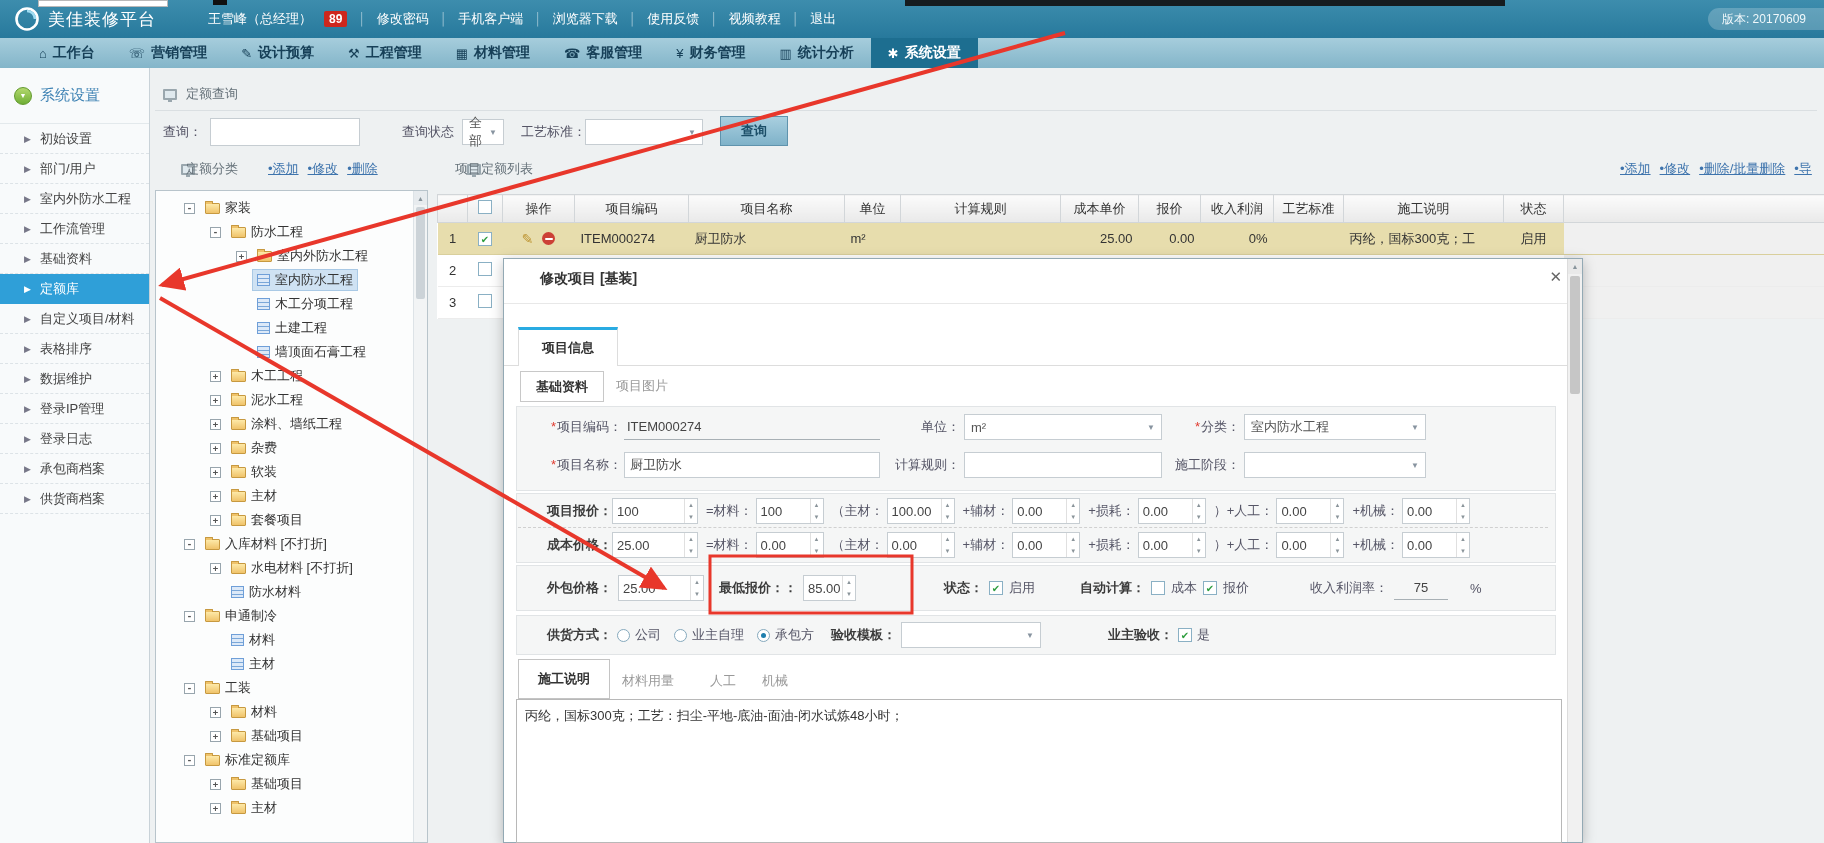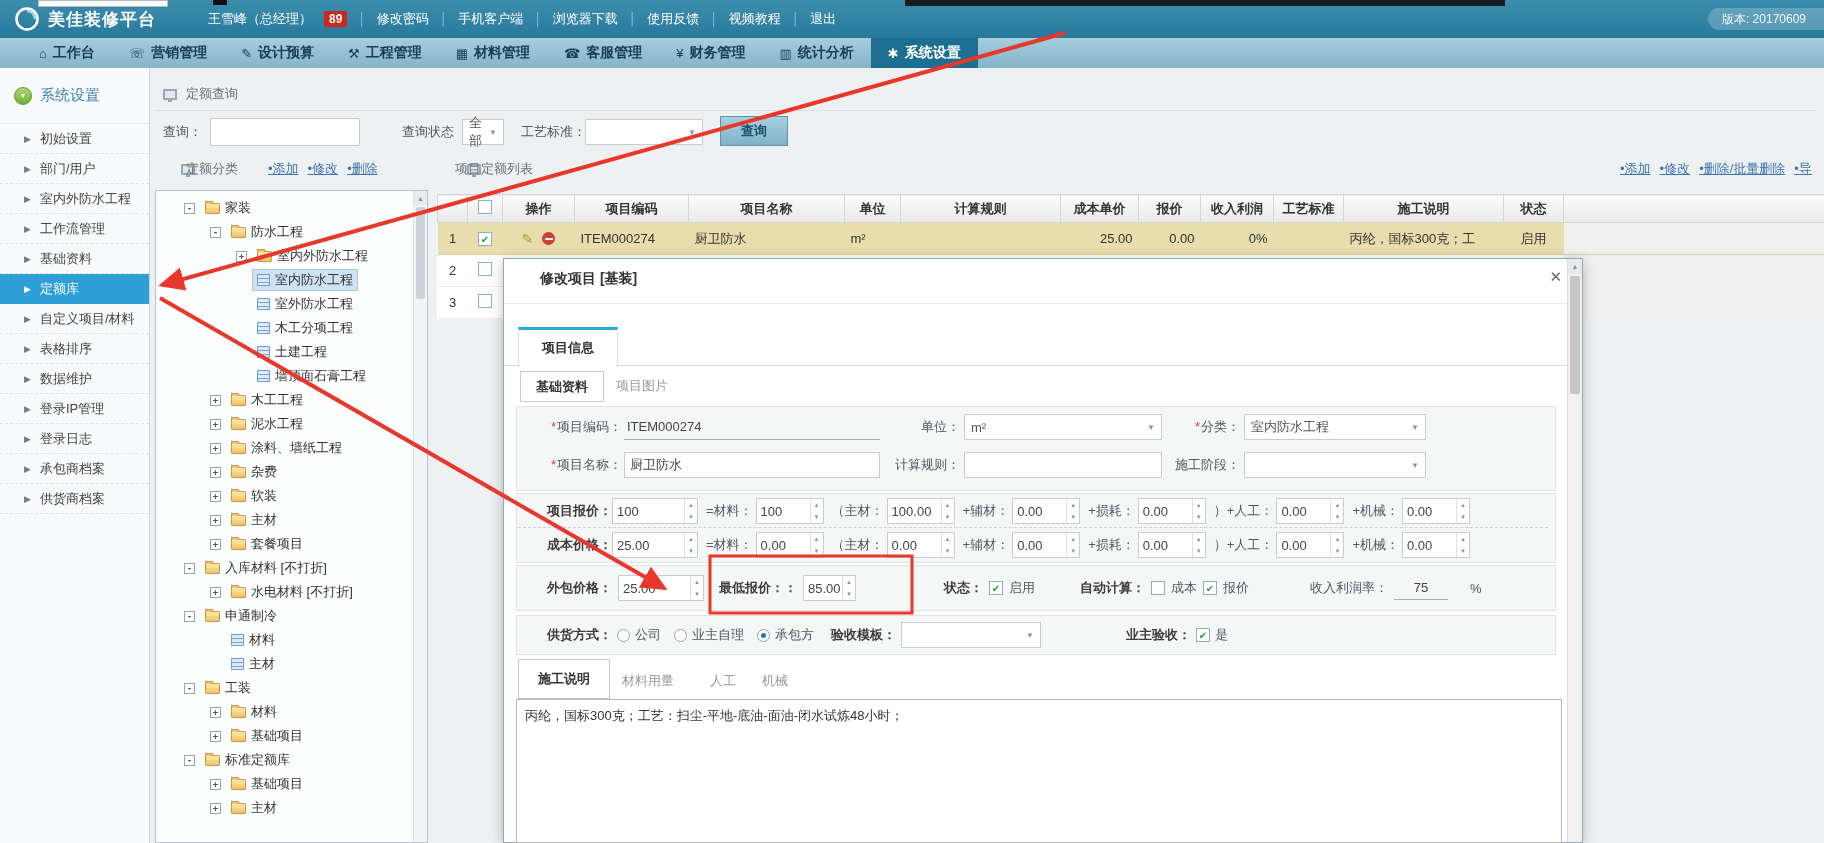--- a/index.html
+++ b/index.html
@@ -4,21 +4,21 @@
 <style>
 *{box-sizing:border-box}
 body{margin:0;background:#d9dee1}
 #screen{position:relative;width:1824px;height:843px;overflow:hidden;background:#eef1f2;
   font-family:"Liberation Sans","DejaVu Sans",sans-serif;font-size:13px;color:#333}
 .abs{position:absolute}
 
 .topbar{position:absolute;left:0;top:0;width:1824px;height:38px;
   background:linear-gradient(#3d8dad,#27799c);display:flex;align-items:center;
   color:#fff;z-index:10;padding-left:14px}
-.logo-text{font-size:17px;font-weight:bold;margin-left:8px;letter-spacing:1px}
+.logo-text{font-size:17px;font-weight:normal;margin-left:8px;letter-spacing:1px}
 .tb-user{margin-left:52px;font-size:13px}
 .badge{margin-left:12px;background:#ce271d;color:#fff;font-size:12px;font-weight:bold;
   padding:1px 5px;border-radius:2px}
 #tb-links{display:flex;align-items:center}
 .tb-sep{color:rgba(255,255,255,.5);margin:0 11px;font-size:12px}
 .tb-link{font-size:13px;cursor:pointer;white-space:nowrap}
 .version{position:absolute;right:0;top:8px;height:22px;line-height:22px;
   background:rgba(255,255,255,.22);border-radius:11px 0 0 11px;padding:0 18px 0 14px;
   font-size:12px;color:#f0f8fb}
 
@@ -65,21 +65,21 @@
 .ico-table{width:13px;height:12px;flex:none;border:1px solid #6f9fd8;
   background:repeating-linear-gradient(180deg,#dce9f8 0 3px,#7aa7d8 3px 4px)}
 .tscroll{position:absolute;right:0;top:0;bottom:0;width:14px;background:#f2f4f5;
   border-left:1px solid #dde3e7}
 .tscroll .sarrow{height:14px;display:flex;align-items:center;justify-content:center;
   font-size:7px;color:#8894;color:#88949c;background:#e7ebee}
 .tscroll .thumb{position:absolute;left:2px;right:2px;top:16px;height:92px;background:#ccd3d8;border-radius:2px}
 
 .grid{border-collapse:collapse;table-layout:fixed;width:1387px;background:#fff}
 .grid th{height:28px;background:linear-gradient(#fbfbfb,#e9e9e9);border:1px solid #d2d6d9;
-  font-size:13px;color:#333;font-weight:bold;padding:0 4px;overflow:hidden;white-space:nowrap}
+  font-size:13px;color:#333;font-weight:normal;padding:0 4px;overflow:hidden;white-space:nowrap}
 .grid td{height:32px;font-size:13px;color:#333;border-bottom:1px solid #ececec;
   padding:0 6px;overflow:hidden;white-space:nowrap}
 .row1 td{background:#e7ddad;border-bottom:1px solid #d9cf9c}
 td.fill,.row1 td.fill{background:#f0f0f0}
 .tc{text-align:center}.tr{text-align:right}
 .ops{display:flex;gap:9px;align-items:center;justify-content:center}
 .ico-pencil{color:#bd9431;font-size:14px;cursor:pointer}
 .ico-forbid{width:13px;height:13px;border-radius:50%;background:#cc4036;display:inline-block;
   position:relative;cursor:pointer}
 .ico-forbid::after{content:"";position:absolute;left:2.5px;top:5.5px;width:8px;height:2px;
@@ -344,41 +344,34 @@
           <span class="exp-ph"></span>
           <span class="twrap sel">
             <span class="ico-table"></span>
             <span>室内防水工程</span>
           </span>
         </div>
         <div class="tnode" style="padding-left: 80px;">
           <span class="exp-ph"></span>
           <span class="twrap">
             <span class="ico-table"></span>
-            <span>室外防水工程</span>
+            <span>木工分项工程</span>
           </span>
         </div>
         <div class="tnode" style="padding-left: 80px;">
           <span class="exp-ph"></span>
           <span class="twrap">
             <span class="ico-table"></span>
-            <span>木工分项工程</span>
+            <span>土建工程</span>
           </span>
         </div>
         <div class="tnode" style="padding-left: 80px;">
           <span class="exp-ph"></span>
           <span class="twrap">
             <span class="ico-table"></span>
-            <span>土建工程</span>
-          </span>
-        </div>
-        <div class="tnode" style="padding-left: 80px;">
-          <span class="exp-ph"></span>
-          <span class="twrap">
-            <span class="ico-table"></span>
             <span>墙顶面石膏工程</span>
           </span>
         </div>
         <div class="tnode" style="padding-left: 54px;">
           <span class="exp">+</span>
           <span class="twrap">
             <span class="ico-folder"></span>
             <span>木工工程</span>
           </span>
         </div>
@@ -429,20 +422,27 @@
           <span class="twrap">
             <span class="ico-folder"></span>
             <span>入库材料 [不打折]</span>
           </span>
         </div>
         <div class="tnode" style="padding-left: 54px;">
           <span class="exp">+</span>
           <span class="twrap">
             <span class="ico-folder"></span>
             <span>水电材料 [不打折]</span>
+          </span>
+        </div>
+        <div class="tnode" style="padding-left: 54px;">
+          <span class="exp-ph"></span>
+          <span class="twrap">
+            <span class="ico-table"></span>
+            <span>防水材料</span>
           </span>
         </div>
         <div class="tnode" style="padding-left: 28px;">
           <span class="exp">-</span>
           <span class="twrap">
             <span class="ico-folder"></span>
             <span>申通制冷</span>
           </span>
         </div>
         <div class="tnode" style="padding-left: 54px;">
@@ -663,21 +663,21 @@
       <span class="glab" style="margin-right:8px">公司</span>
       <span class="radio"></span>
       <span class="glab" style="margin-right:8px">业主自理</span>
       <span class="radio on"></span>
       <span class="glab">承包方</span>
       <span class="blab" style="margin-left:12px">验收模板：</span>
       <span class="dd" style="width:140px">
         <span></span>
         <span class="caret">▼</span>
       </span>
-      <span class="blab" style="margin-left:80px">业主验收：</span>
+      <span class="blab" style="margin-left:62px">业主验收：</span>
       <span class="cb">✔</span>
       <span class="glab">是</span>
     </div>
 
     <div class="btab">施工说明</div>
     <span class="btab2" style="left:118px">材料用量</span>
     <span class="btab2" style="left:206px">人工</span>
     <span class="btab2" style="left:258px">机械</span>
     <div class="m-text">丙纶，国标300克；工艺：扫尘-平地-底油-面油-闭水试炼48小时；</div>
 

